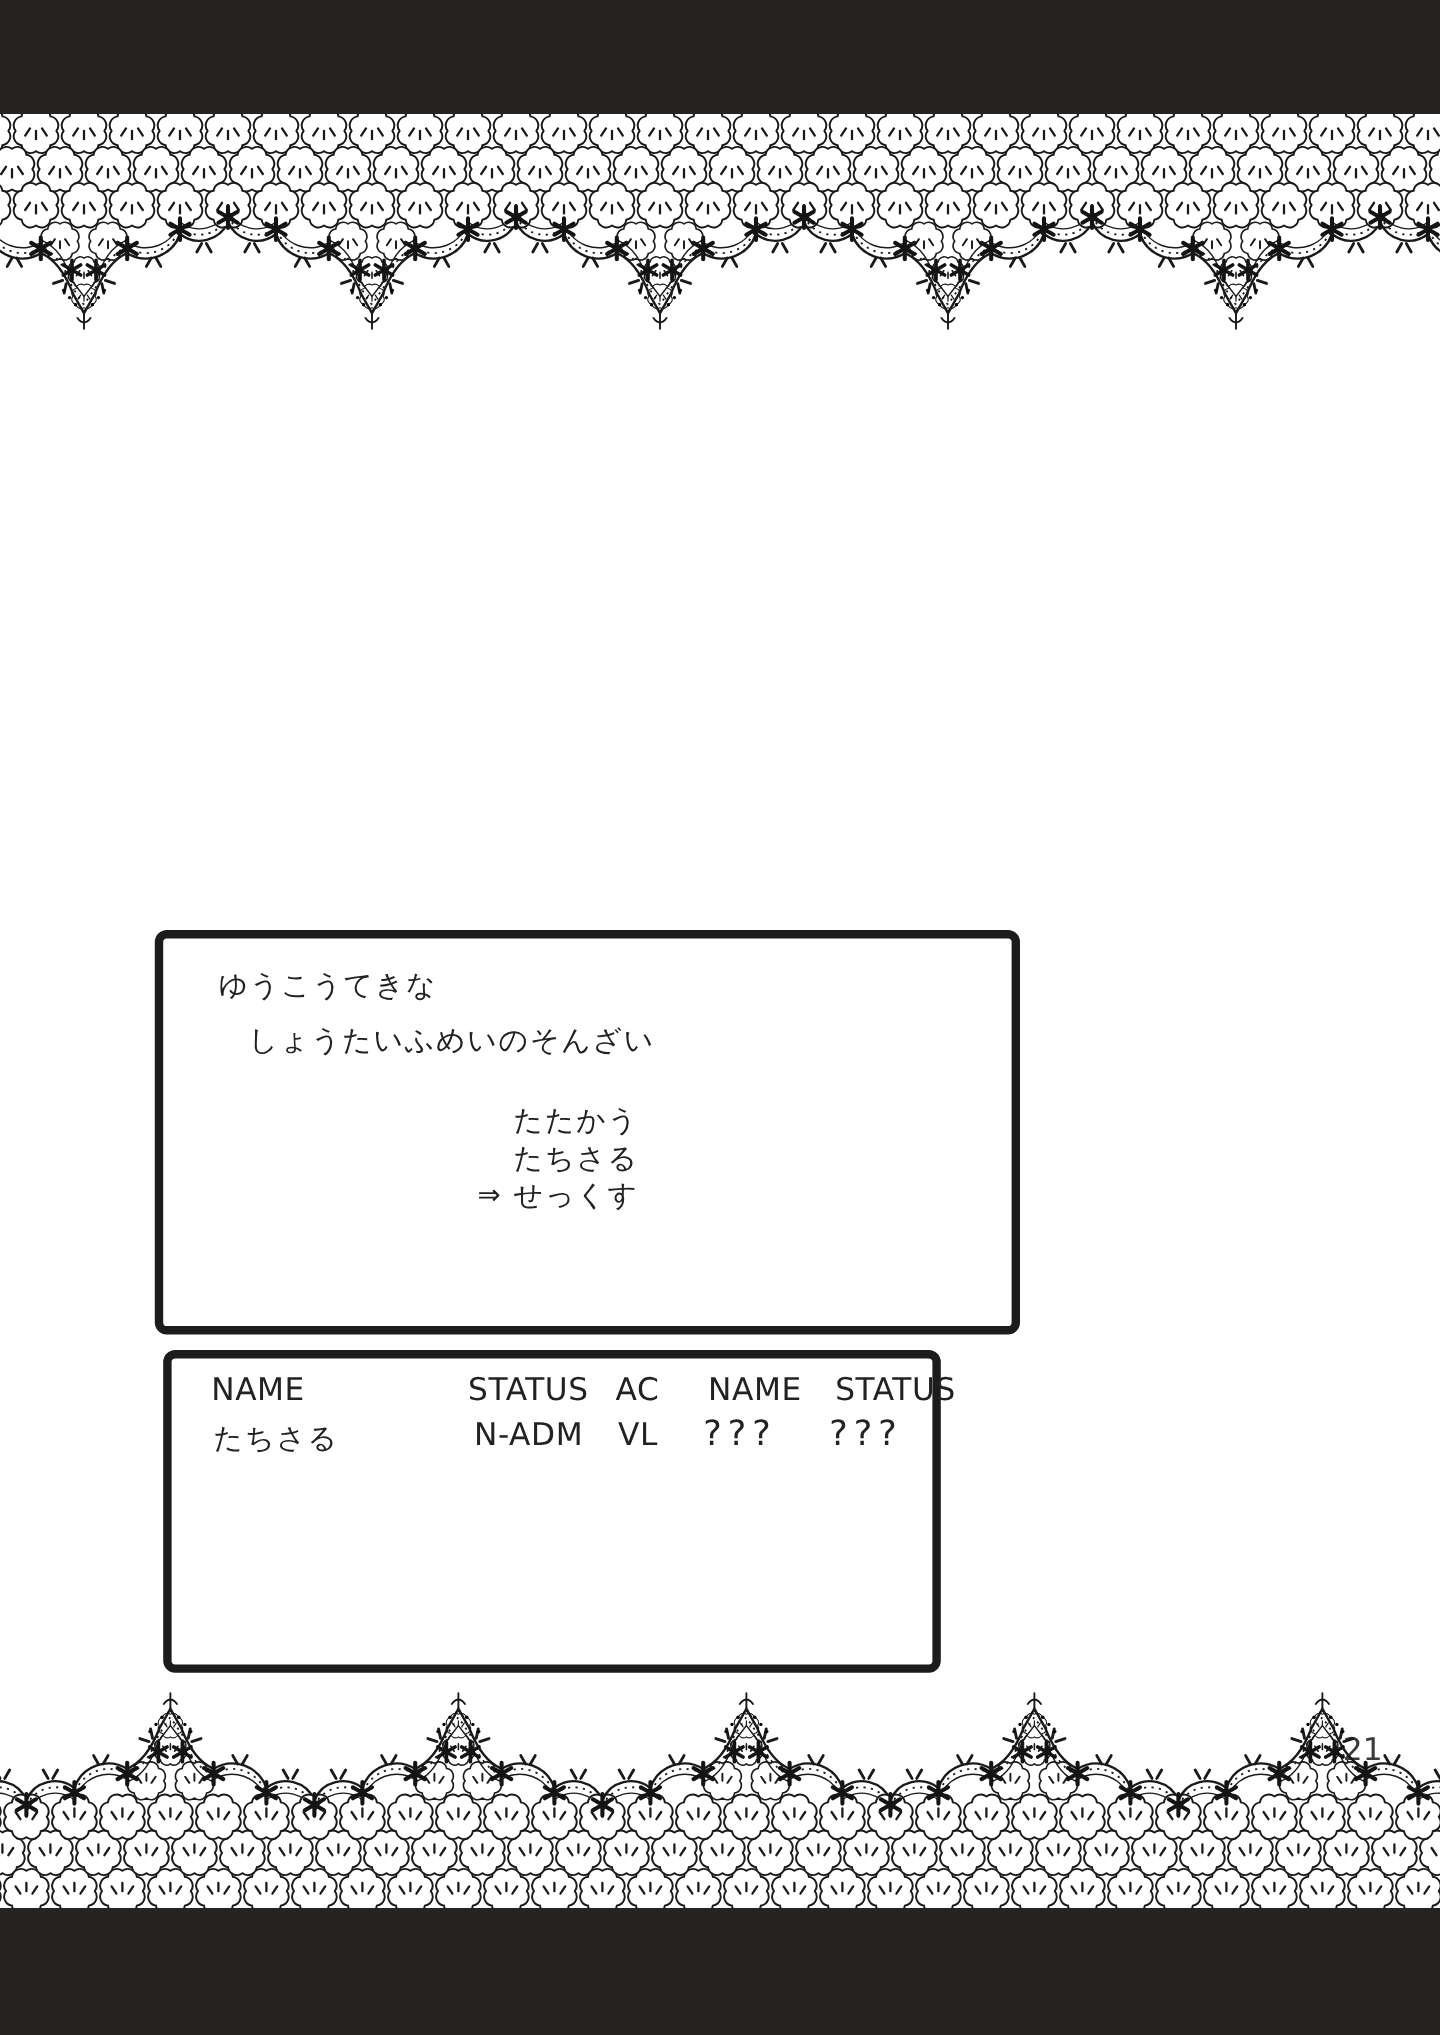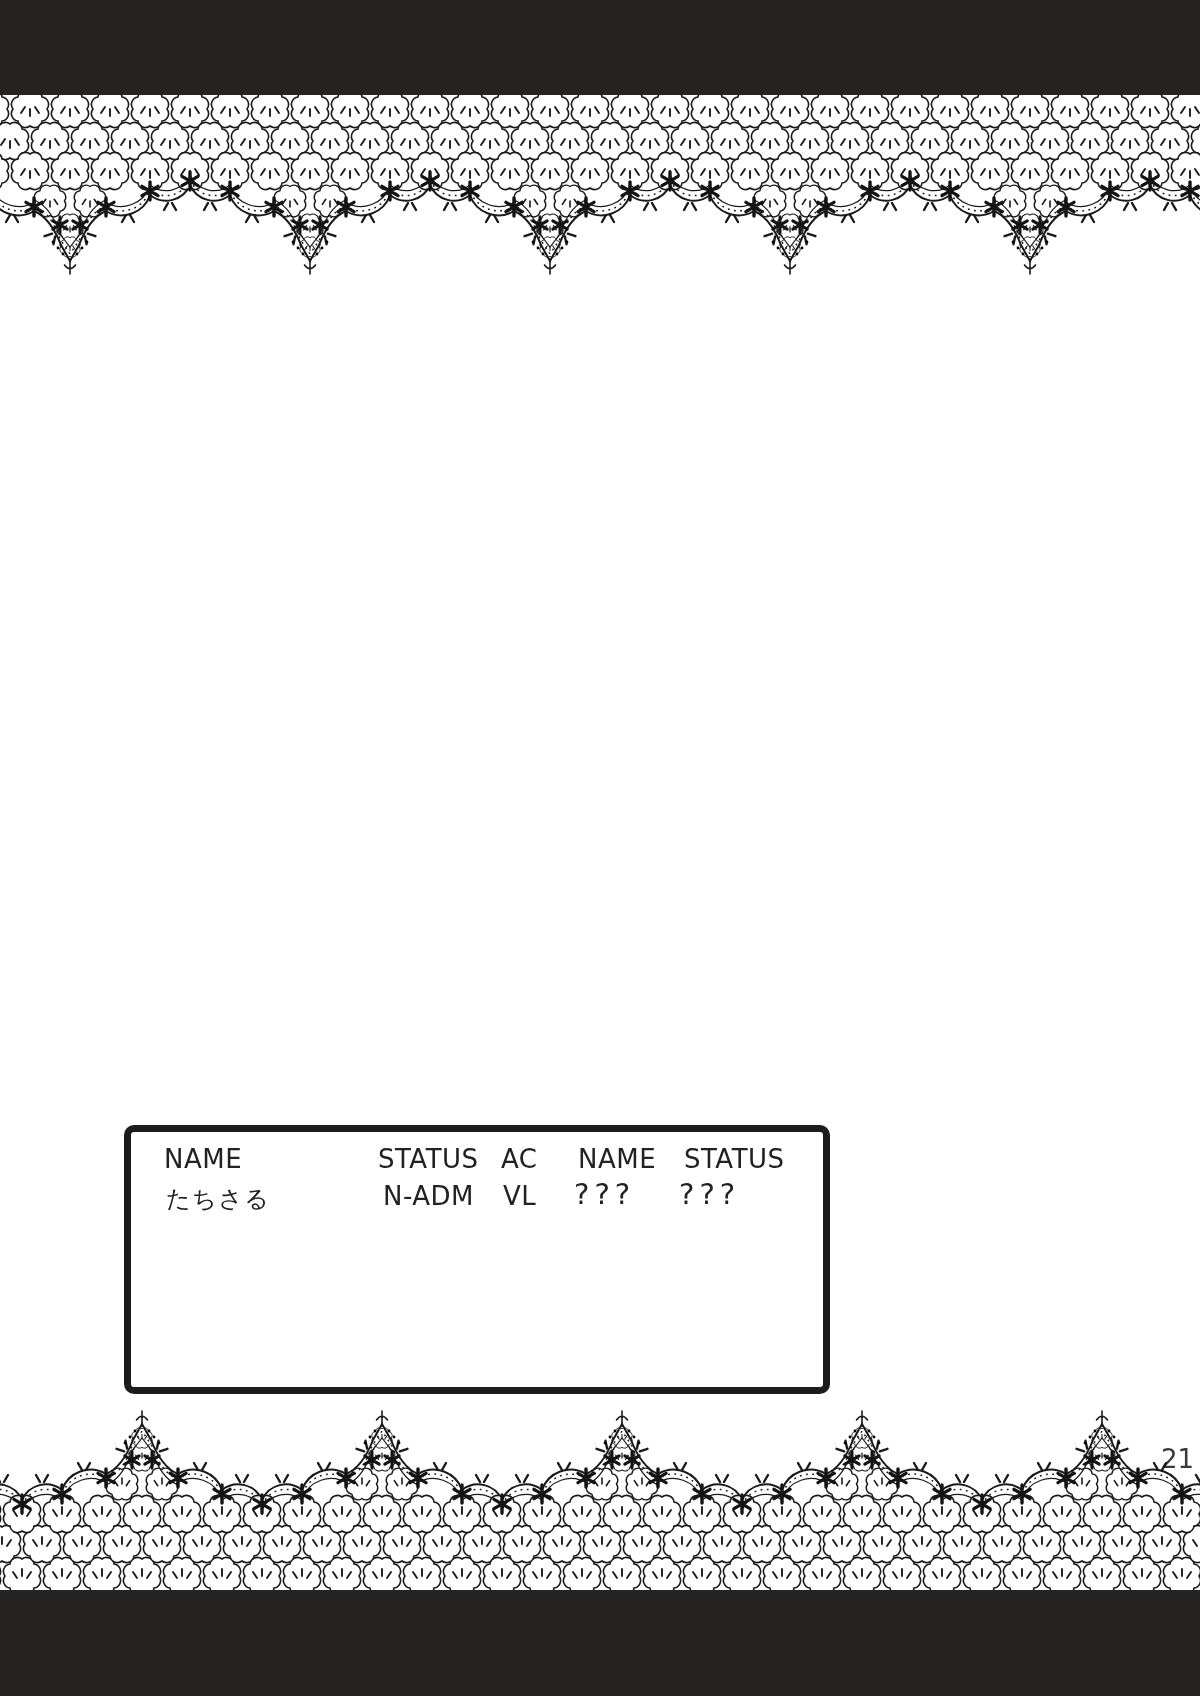--- a/index.html
+++ b/index.html
@@ -15,33 +15,33 @@
 
   .lace{position:absolute;pointer-events:none;}
   .lace-top{top:95px;left:-50px;}
   .lace-bottom{top:1408px;left:-218px;transform:scaleY(-1);}
 
   .window{
     position:absolute;background:#fff;box-sizing:border-box;
     border:7px solid #1d1c1c;border-radius:10px;
   }
   #battle-window{left:129px;top:775px;width:721px;height:337px;}
-  #status-window{left:124px;top:1125px;width:706px;height:269px;}
+  #status-window{left:136px;top:1125px;width:648px;height:269px;}
 
   .abs{position:absolute;white-space:pre;}
   .jp{font-size:24px;letter-spacing:1.5px;}
   .lat{font-size:26px;letter-spacing:0.5px;}
 
   .menu{position:absolute;left:262px;top:136px;}
   .menu-row{display:flex;align-items:center;height:31px;font-size:24px;letter-spacing:1.5px;}
   .menu-cursor{display:inline-block;width:30px;font-size:23px;letter-spacing:0;}
 
   .qmarks{font-size:29px;letter-spacing:5px;}
 
-  .pagenum{position:absolute;left:1119px;top:1444px;font-size:26px;color:#3b3a39;margin-left:42px;}
+  .pagenum{position:absolute;left:1119px;top:1444px;font-size:26px;color:#3b3a39;}
 </style>
 </head>
 <body>
 
 <div class="page">
 
   <svg width="0" height="0" style="position:absolute" aria-hidden="true">
     <defs>
       <g id="rosette">
         <path d="M17 0A7.5 7.5 0 0 1 12 12A7.5 7.5 0 0 1 0 17A7.5 7.5 0 0 1 -12 12A7.5 7.5 0 0 1 -17 0A7.5 7.5 0 0 1 -12 -12A7.5 7.5 0 0 1 0 -17A7.5 7.5 0 0 1 12 -12A7.5 7.5 0 0 1 17 0Z" fill="#ffffff" stroke="#1a1a1a" stroke-width="1.6"></path>
@@ -109,20 +109,39 @@
     <use href="#lace-tile"></use>
       <use href="#lace-tile" x="240"></use>
       <use href="#lace-tile" x="480"></use>
       <use href="#lace-tile" x="720"></use>
     <use href="#lace-tile" x="960"></use>
       <use href="#lace-tile" x="1200"></use>
       <use href="#lace-tile" x="1440"></use>
       <use href="#lace-tile" x="1680"></use>
   </svg>
 
+  <div class="window" id="battle-window">
+    <div class="abs jp" style="left:46px;top:23px">ゆうこうてきな</div>
+    <div class="abs jp" style="left:71px;top:69px">しょうたいふめいのそんざい</div>
+
+    <div class="menu">
+      <div class="menu-row">
+        <span class="menu-cursor"></span>
+        <span>たたかう</span>
+      </div>
+      <div class="menu-row">
+        <span class="menu-cursor"></span>
+        <span>たちさる</span>
+      </div>
+      <div class="menu-row">
+        <span class="menu-cursor">⇒</span>
+        <span>せっくす</span>
+      </div>
+    </div>
+  </div>
 
   <div class="window" id="status-window">
     <div class="abs lat" style="left:33px;top:12px">NAME</div>
     <div class="abs lat" style="left:247px;top:12px">STATUS</div>
     <div class="abs lat" style="left:370px;top:12px">AC</div>
     <div class="abs lat" style="left:447px;top:12px">NAME</div>
     <div class="abs lat" style="left:553px;top:12px">STATUS</div>
 
     <div>
       <div class="abs jp" style="left:35px;top:51px">たちさる</div>

